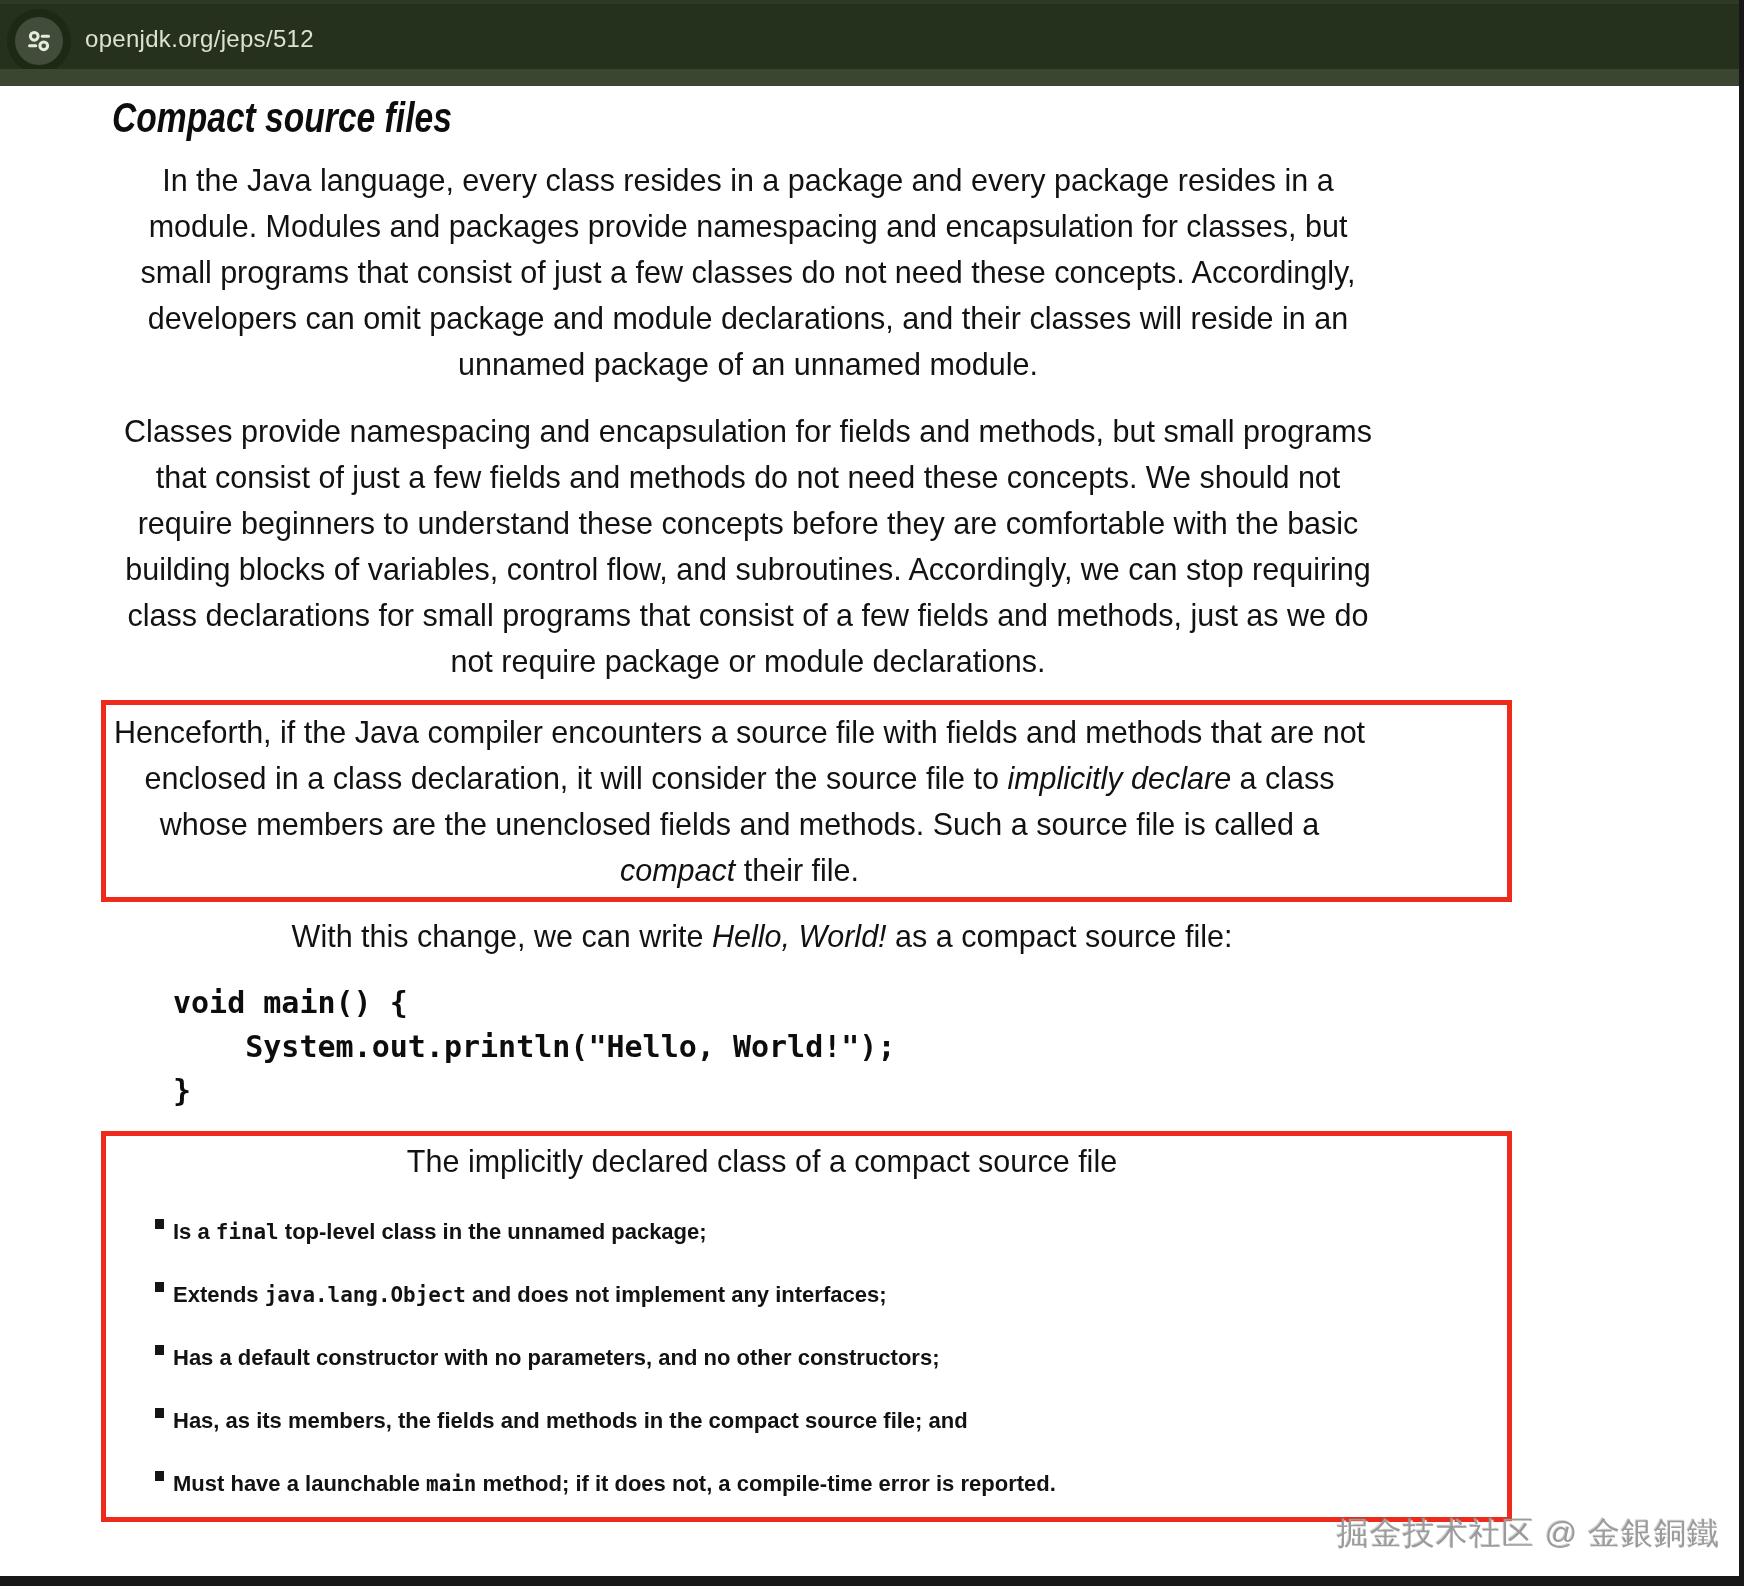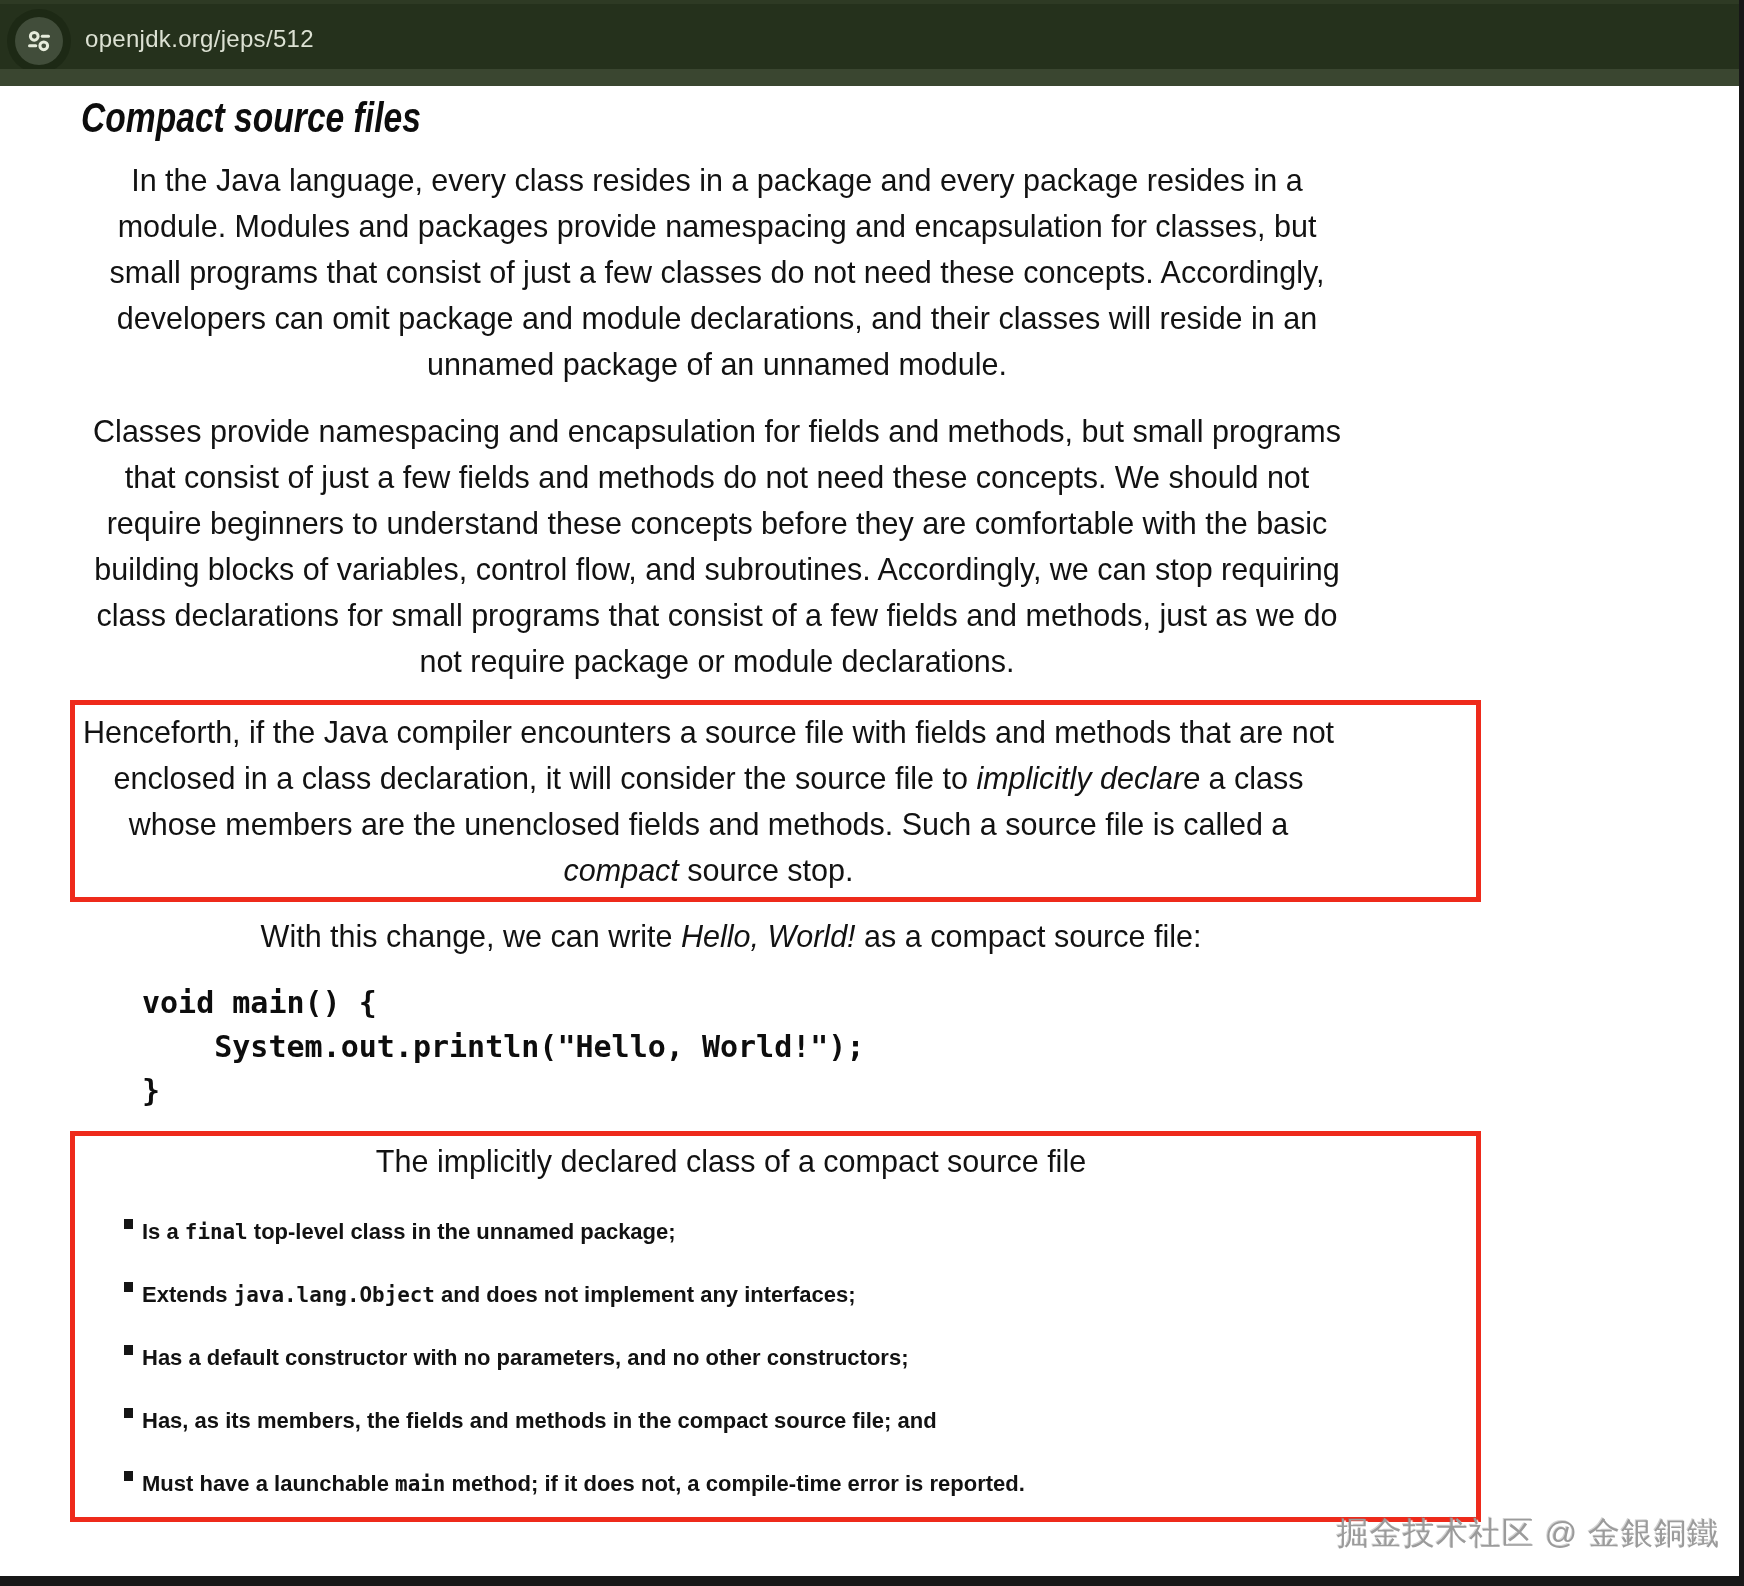--- a/index.html
+++ b/index.html
@@ -35,21 +35,21 @@
   }
   .icon-circle svg { width:30px; height:30px; }
   .url {
     position:absolute; left:85px; top:0; height:69px;
     display:flex; align-items:center;
     font-size:24px; letter-spacing:0.3px;
     color:var(--url-text, #dce1d3);
   }
 
   
-  .page { position:absolute; top:86px; left:0; width:1744px; padding:7px 0 0 81px; }
+  .page { position:absolute; top:86px; left:0; width:1744px; padding:7px 0 0 112px; }
 
   h2.title {
     font-size:42px; font-weight:bold; font-style:italic;
     transform:scaleX(0.8); transform-origin:left center;
     white-space:nowrap; line-height:50px; margin-bottom:14px;
     color:#0d0d0d;
   }
   .page p { font-size:30.5px; line-height:46px;text-align:center; }
   p.body-para { width:1272px; margin-bottom:21px; }
   p.body-para:nth-of-type(2) { margin-bottom:16px; }
@@ -124,21 +124,21 @@
   </header>
 
   <main class="page">
     <h2 class="title">Compact source files</h2>
 
     <p class="body-para">In the Java language, every class resides in a package and every package resides in a module. Modules and packages provide namespacing and encapsulation for classes, but small programs that consist of just a few classes do not need these concepts. Accordingly, developers can omit package and module declarations, and their classes will reside in an unnamed package of an unnamed module.</p>
 
     <p class="body-para">Classes provide namespacing and encapsulation for fields and methods, but small programs that consist of just a few fields and methods do not need these concepts. We should not require beginners to understand these concepts before they are comfortable with the basic building blocks of variables, control flow, and subroutines. Accordingly, we can stop requiring class declarations for small programs that consist of a few fields and methods, just as we do not require package or module declarations.</p>
 
     <div class="callout callout-1">
-      <p><span>Henceforth, if the Java compiler encounters a source file with fields and methods that are not enclosed in a class declaration, it will consider the source file to </span><span class="s-em">implicitly declare</span><span> a class whose members are the unenclosed fields and methods. Such a source file is called a </span><span class="s-em">compact</span><span> source stop.</span></p>
+      <p><span>Henceforth, if the Java compiler encounters a source file with fields and methods that are not enclosed in a class declaration, it will consider the source file to </span><span class="s-em">implicitly declare</span><span> a class whose members are the unenclosed fields and methods. Such a source file is called a </span><span class="s-em">compact</span><span> their file.</span></p>
     </div>
 
     <p class="lead-in"><span>With this change, we can write </span><span class="s-em">Hello, World!</span><span> as a compact source file:</span></p>
 
     <pre class="code">void main() {
     System.out.println("Hello, World!");
 }</pre>
 
     <div class="callout callout-2">
       <p class="intro">The implicitly declared class of a compact source file</p>

